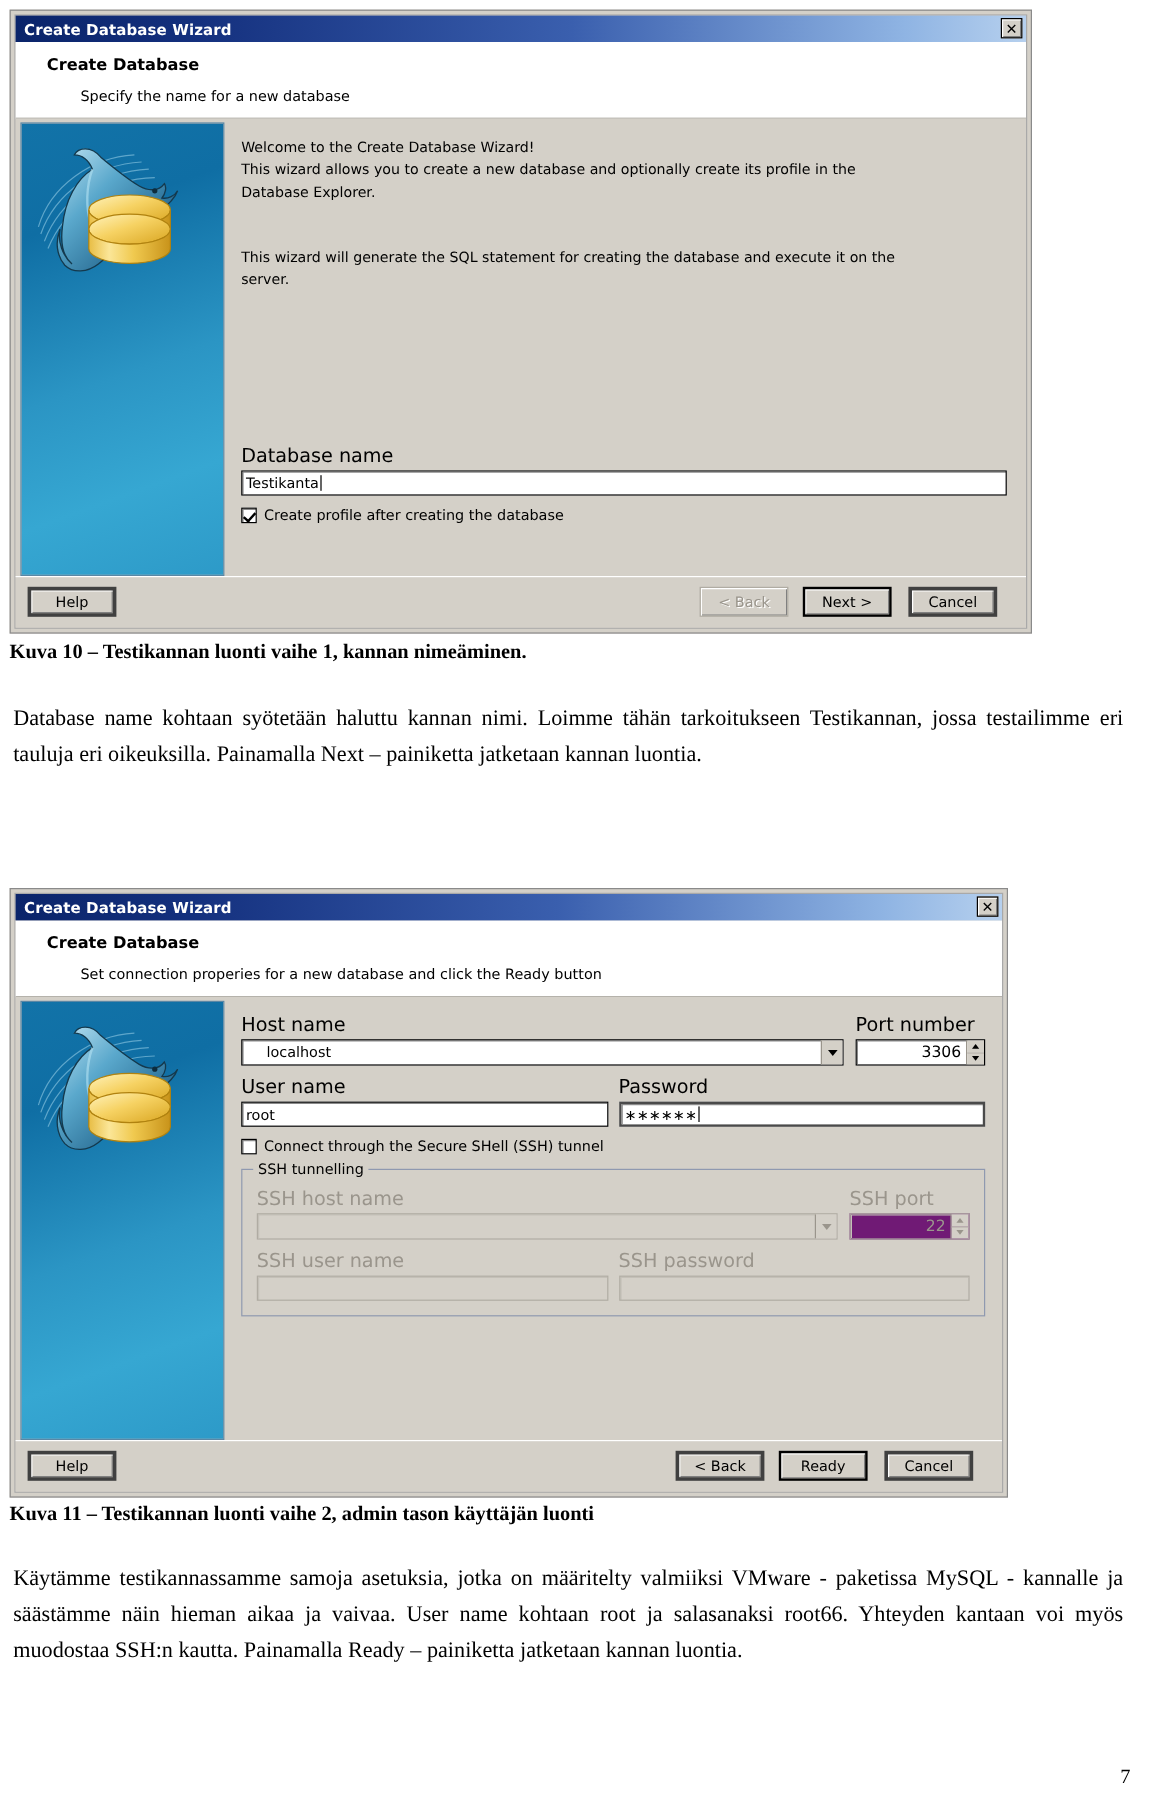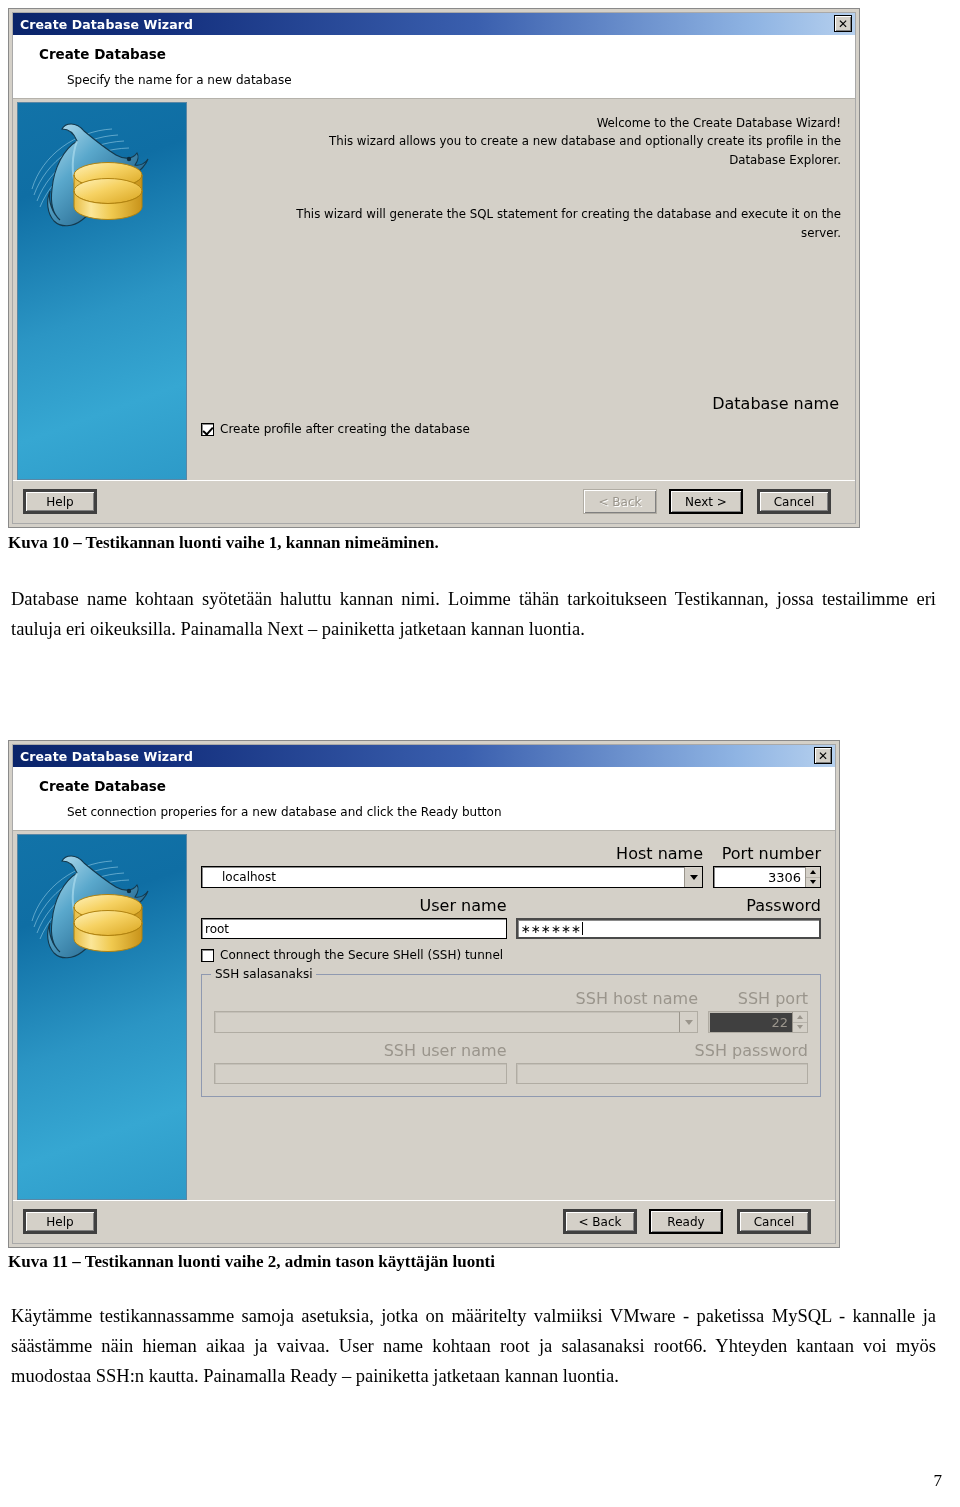--- a/index.html
+++ b/index.html
@@ -89,21 +89,20 @@
   }
 
   
   .wiz-body {
     flex: 1 1 auto;
     display: flex;
     background: #d4d0c8;
     padding: 3px 4px 0 4px;
     box-sizing: border-box;
     min-height: 0;
-    text-align: right;
   }
 
   .side-art {
     flex: 0 0 170px;
     position: relative;
     overflow: hidden;
     background: linear-gradient(160deg, #1273a8 0%, #0f6ea4 22%, #2b95c4 55%, #36a7d2 78%, #2d9ac8 100%);
     border: 1px solid #5a87a5;
     box-sizing: border-box;
   }
@@ -217,21 +216,21 @@
   .spinner {
     display: flex;
     align-items: stretch;
     background: #ffffff;
     border: 1px solid #000000;
     box-shadow: inset 1px 1px 0 #8a8a8a;
     height: 22px;
     box-sizing: border-box;
   }
   .spinner.disabled {
-    background: #404040;
+    background: #701a75;
     border: 1px solid #b0aca3;
     box-shadow: inset 1px 1px 0 #c4c0b8;
   }
   .spinner-text {
     flex: 1 1 auto;
     display: flex;
     align-items: center;
     justify-content: flex-end;
     padding: 0 4px;
     font-size: 13px;
@@ -451,20 +450,24 @@
         <div class="welcome-text">Welcome to the Create Database Wizard!
 This wizard allows you to create a new database and optionally create its profile in the
 Database Explorer.
 
 
 This wizard will generate the SQL statement for creating the database and execute it on the
 server.</div>
 
         <div style="position:absolute; left:14px; right:12px; bottom:44px;">
           <div class="field-label">Database name</div>
+          <div class="textbox">
+            <span>Testikanta</span>
+              <span class="caret"></span>
+          </div>
           <div class="checkrow">
             <span class="checkbox checked"></span>
             <span class="checkrow-label">Create profile after creating the database</span>
           </div>
         </div>
       </div>
     </div>
 
     <div class="wiz-footer">
       <div class="btn">
@@ -597,21 +600,21 @@
             </div>
           </div>
         </div>
 
         <div class="checkrow">
           <span class="checkbox"></span>
           <span class="checkrow-label">Connect through the Secure SHell (SSH) tunnel</span>
         </div>
 
         <div class="groupbox">
-          <span class="groupbox-title">SSH salasanaksi</span>
+          <span class="groupbox-title">SSH tunnelling</span>
 
           <div style="display:flex; gap:10px; align-items:flex-end;">
             <div style="flex:1 1 auto; min-width:0;">
               <div class="field-label disabled">SSH host name</div>
               <div class="combo disabled">
                 <span class="combo-text"></span>
                 <span class="combo-arrow">
                     <span class="tri-down"></span>
                   </span>
               </div>

